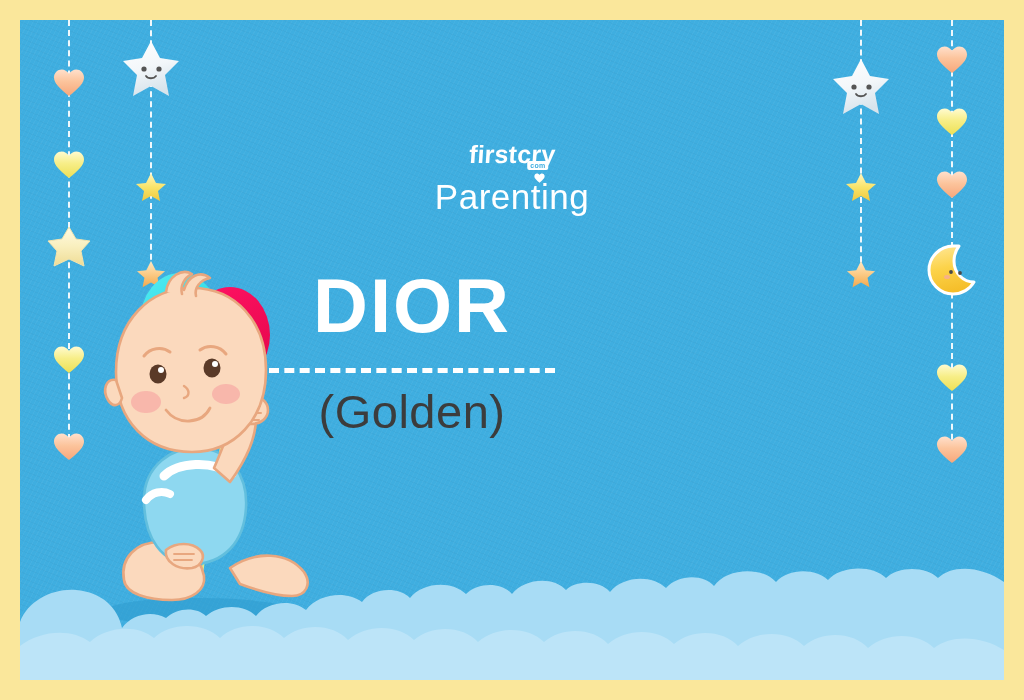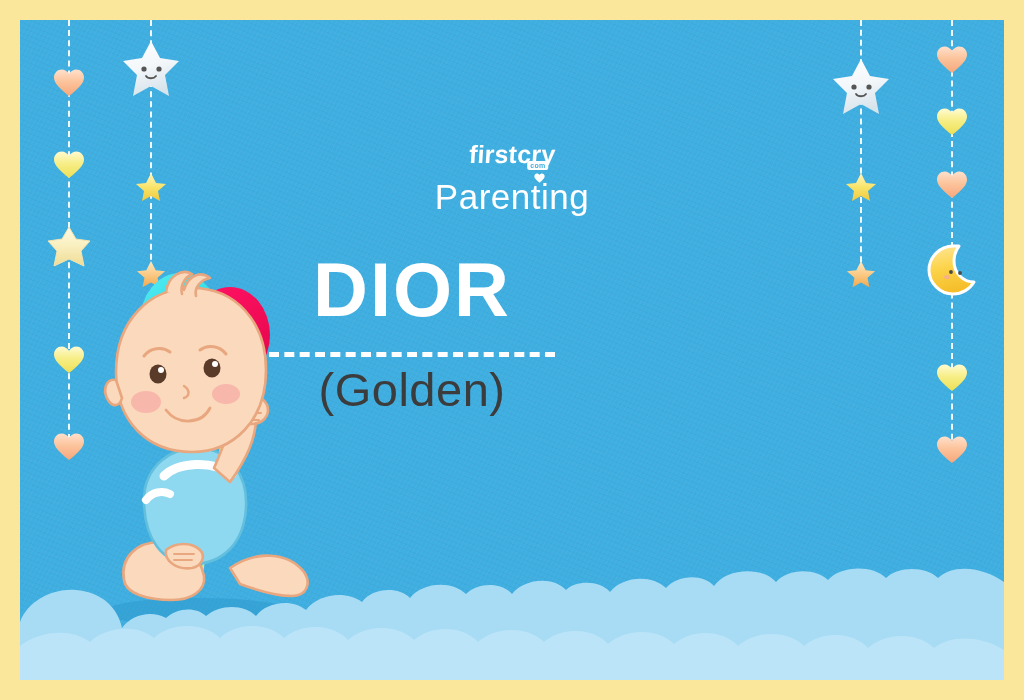--- a/index.html
+++ b/index.html
@@ -73,36 +73,36 @@
     position:relative;
   }
   #logo-heart{
     position:absolute; left:50%; top:-6px;
     margin-left:22px;
     width:11px; height:10px;
   }
 
   
   #titleblock{
-    position:absolute; left:0; top:232px; width:784px;
+    position:absolute; left:0; top:248px; width:784px;
     text-align:center;
   }
   #name{
     color:#FFFFFF; font-weight:700;
     font-size:76px; line-height:1;
     letter-spacing:2px;
     font-family:"Liberation Sans", sans-serif;
   }
   #divider{
     width:286px; height:0;
     margin:24px auto 0;
     border-top:5px dashed #FFFFFF;
   }
   #meaning{
-    margin-top:7px;
+    margin-top:13px;
     color:#3C3C3C;
     font-size:47px; font-weight:400;
     line-height:1.1;
     letter-spacing:.5px;
   }
 
   
   #scene{ position:absolute; left:60px; top:230px; width:260px; height:400px; }
   #scene svg{ display:block; }
 </style>

